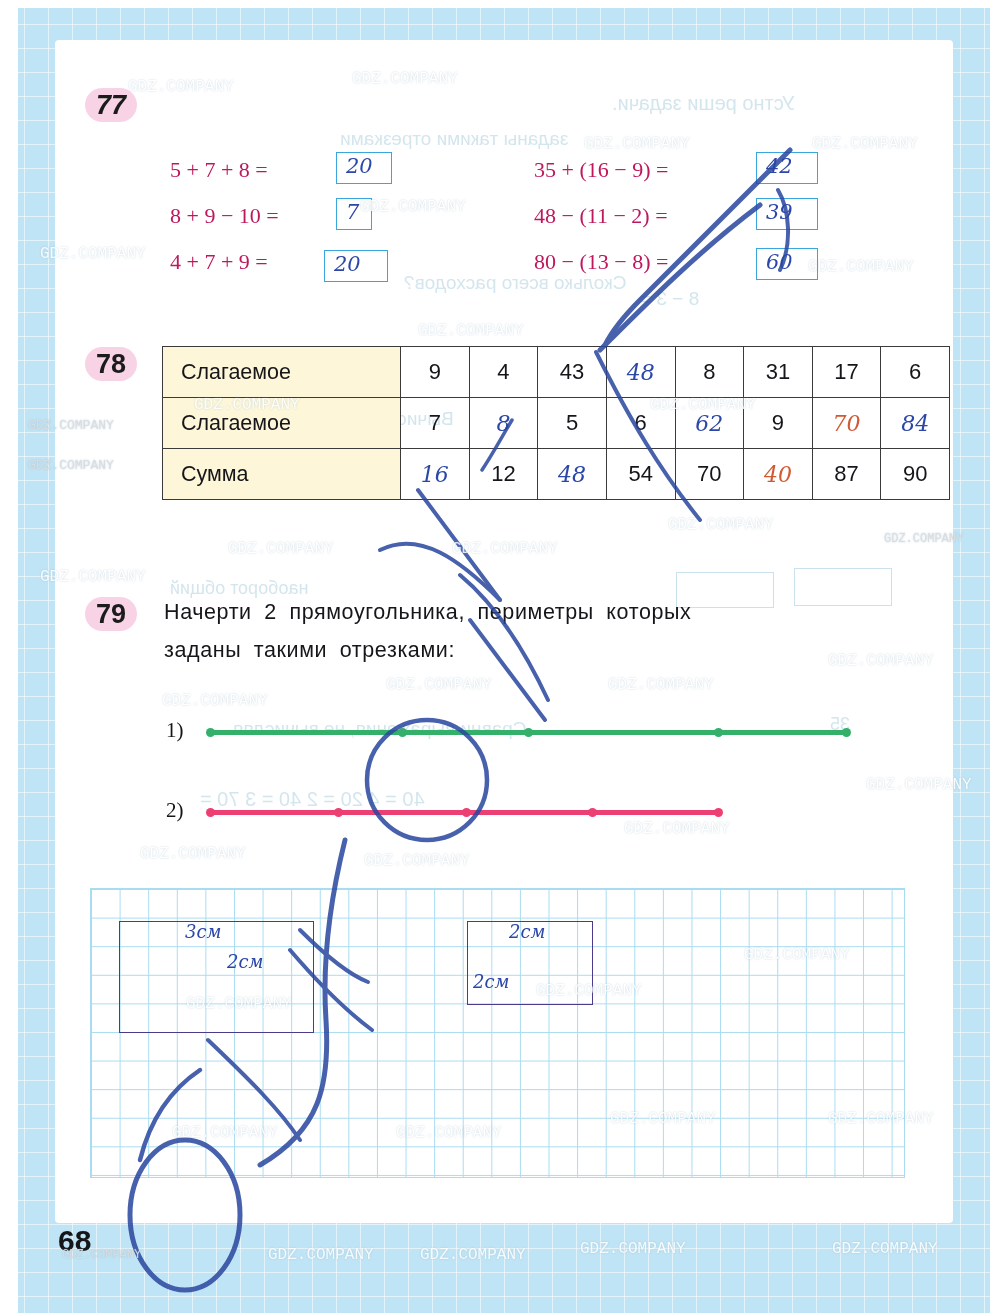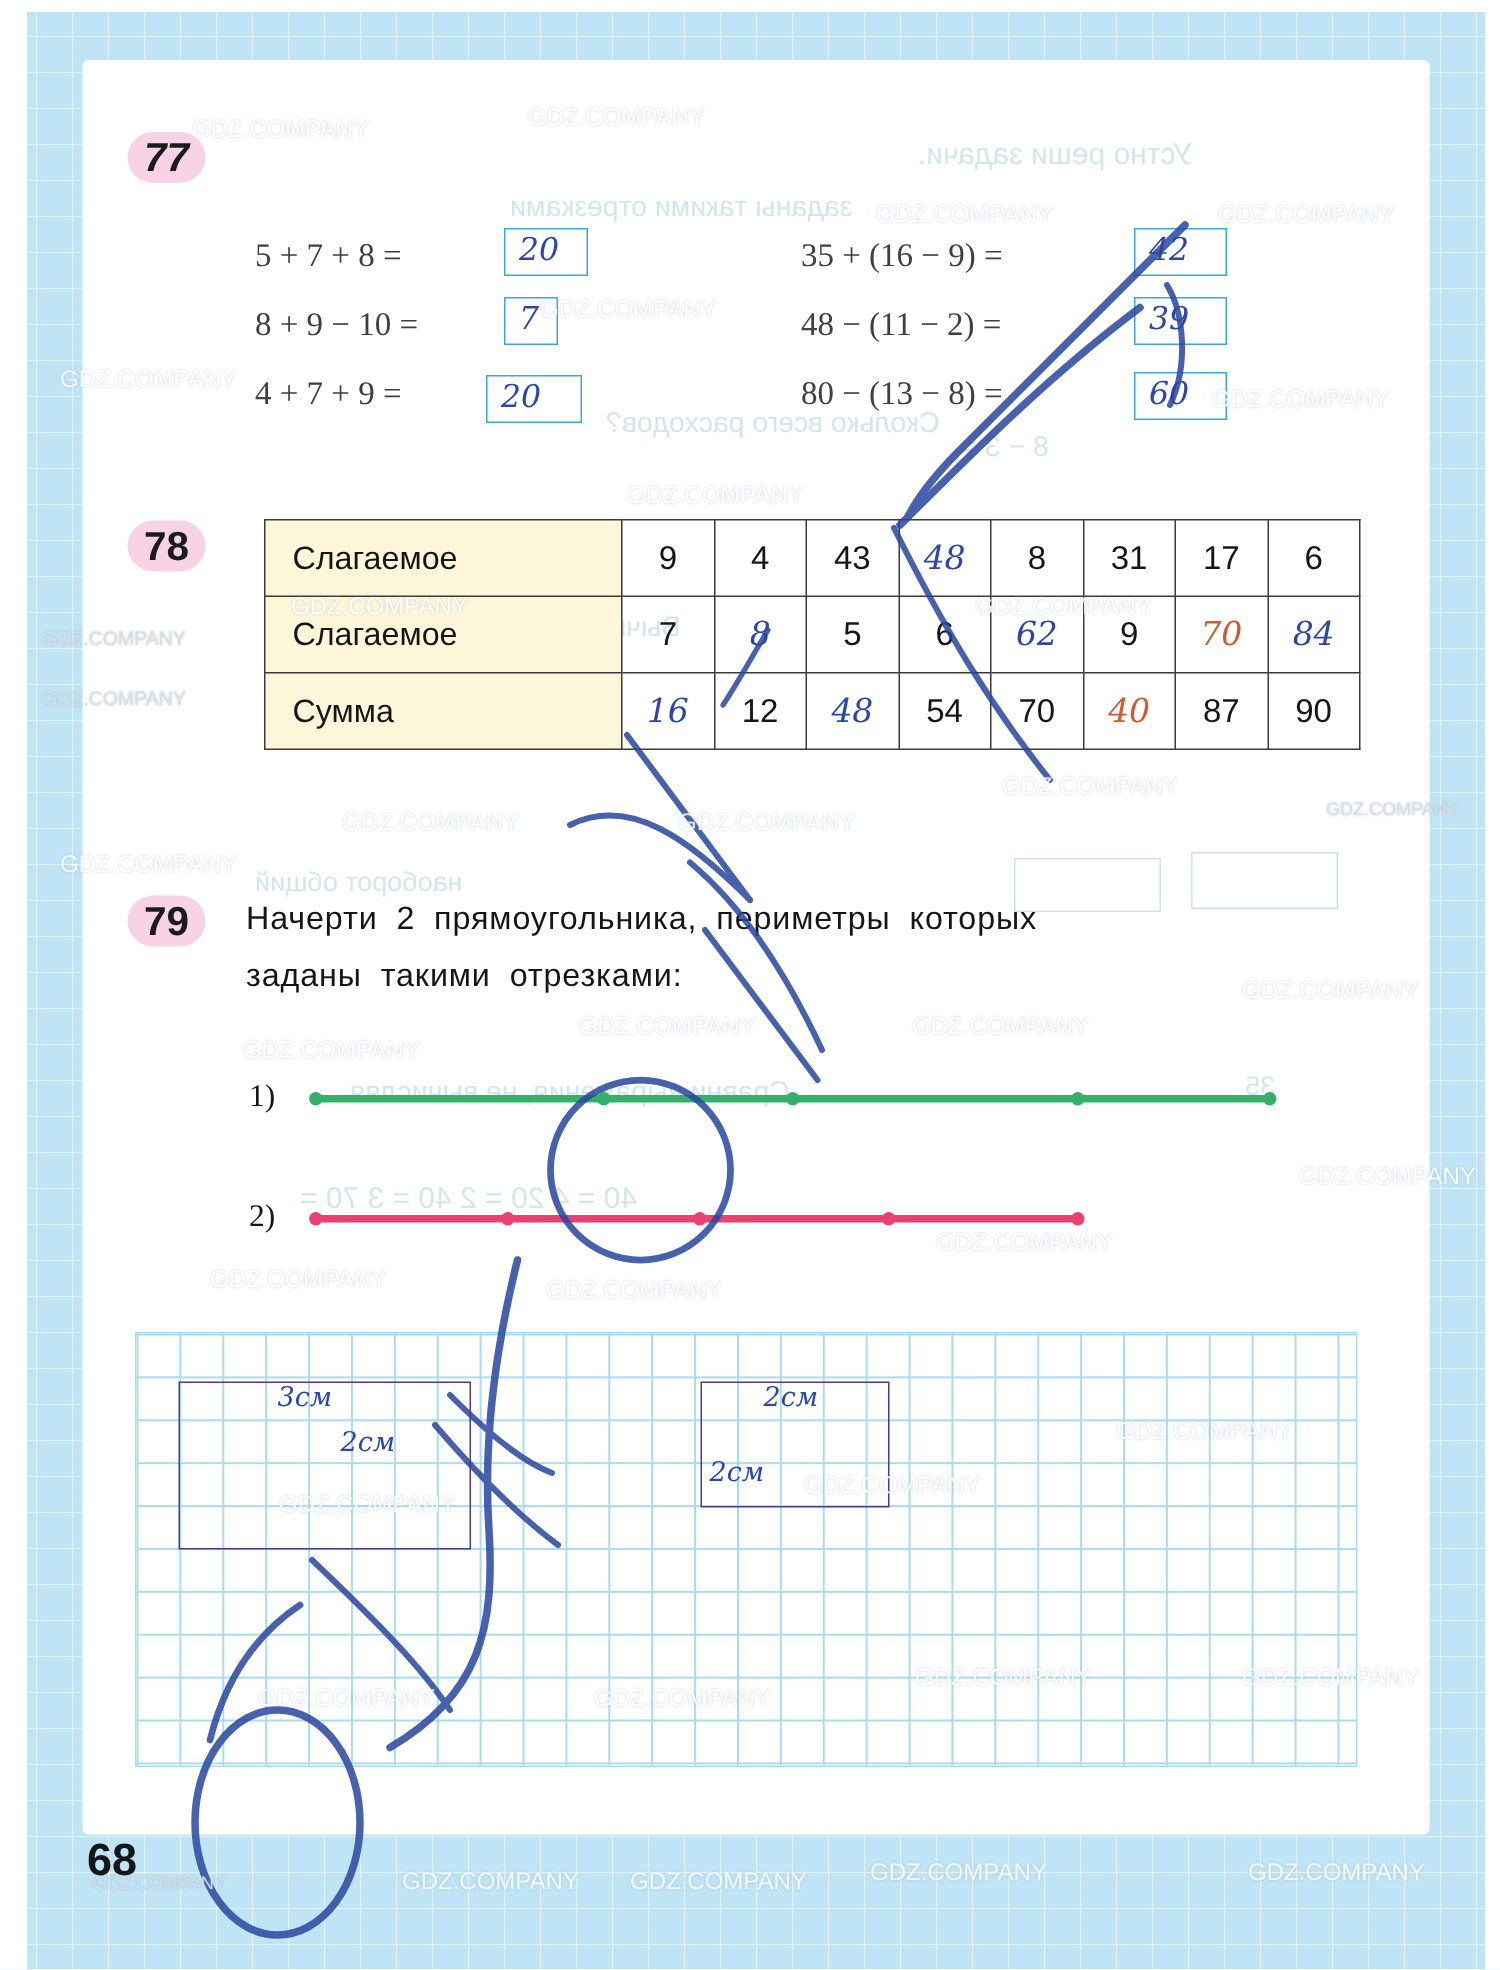--- a/index.html
+++ b/index.html
@@ -105,21 +105,21 @@
   }
   .task-title.spaced {
     text-align: justify;
     letter-spacing: .6px;
     word-spacing: 6px;
   }
 
   .expr {
     position: absolute;
     font-size: 22px;
-    color: #404040;
+    color: #be185d;
     white-space: nowrap;
     font-family: "Liberation Serif", serif;
   }
 
   .ansbox {
     position: absolute;
     border: 1.6px solid #3aa6de;
     box-sizing: border-box;
   }
 
@@ -129,23 +129,23 @@
     color: #2c47a8;
     font-family: "DejaVu Serif", serif;
     font-style: italic;
     font-size: 21px;
     white-space: nowrap;
   }
 
   
   #t78 {
     position: absolute;
-    left: 176px;
+    left: 162px;
     top: 346px;
-    width: 731px;
+    width: 788px;
     border-collapse: collapse;
     table-layout: fixed;
     font-family: "Liberation Sans", sans-serif;
   }
   #t78 td {
     border: 1.5px solid #3a3a3a;
     height: 48px;
     text-align: center;
     font-size: 22px;
     color: #16161a;
@@ -212,21 +212,21 @@
     width: 1000px; height: 1313px;
     pointer-events: none;
   }
 
   
   .wm {
     position: absolute;
     color: #ffffff;
     opacity: .85;
     font-size: 16px;
-    font-family: Liberation Sans, sans-serif;
+    font-family: Liberation Mono, monospace;
     white-space: nowrap;
     text-shadow: 0 0 2px rgba(140,170,190,.6);
     pointer-events: none;
   }
   .wm.grey { color: #d9dde0; opacity: .95; }
   .wm.small { font-size: 13px; }
 
   
   #page-number {
     position: absolute;

